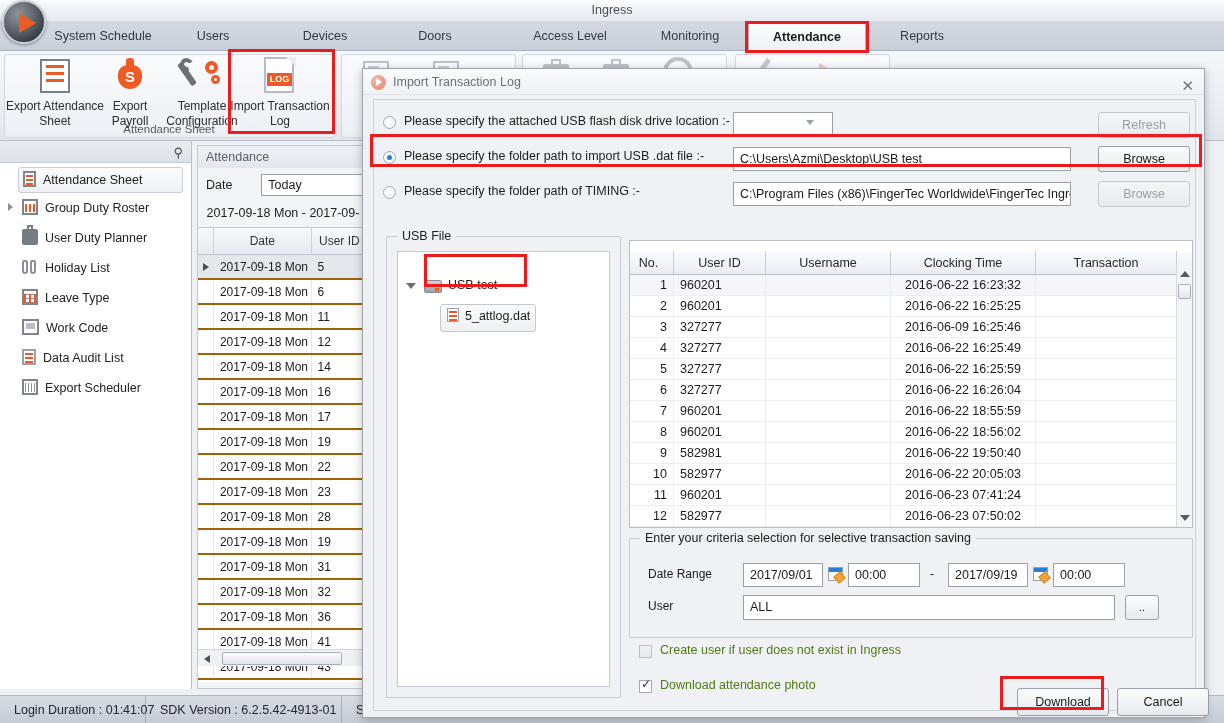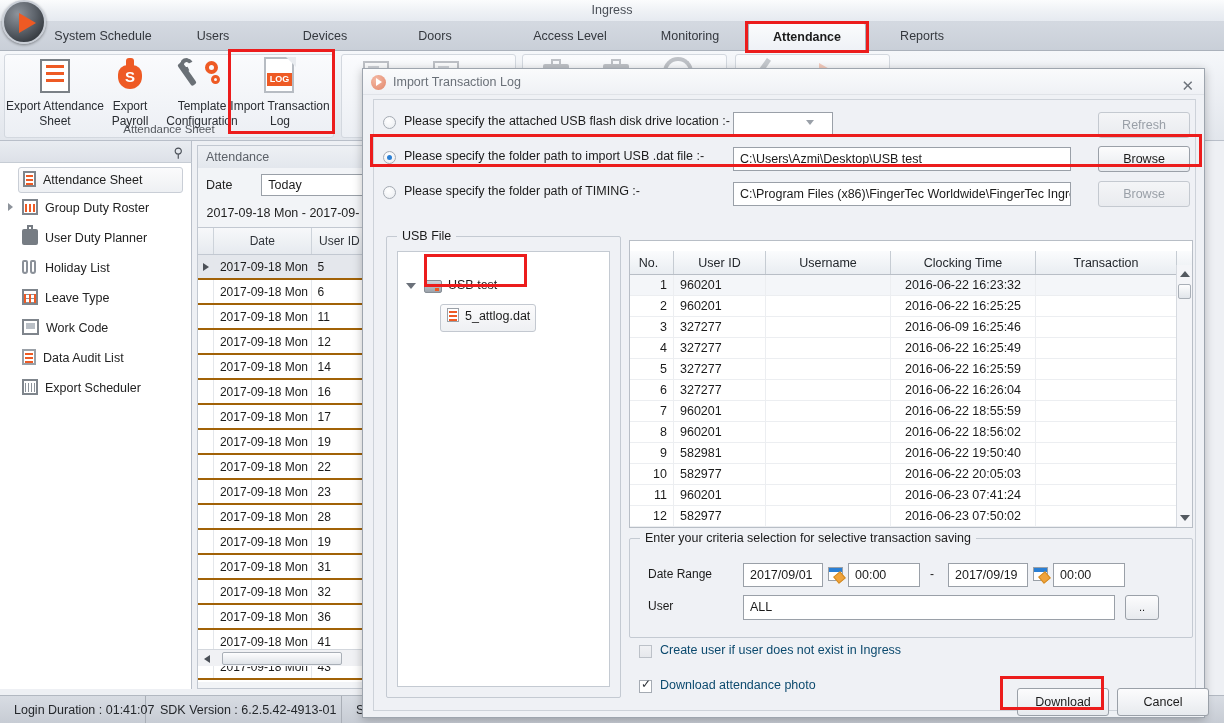--- a/index.html
+++ b/index.html
@@ -260,21 +260,21 @@
   .vscroll { position:absolute; right:0; top:0; width:16px; bottom:0; background:#f4f5f8; border-left:1px solid #d6dae0;}
   .vs-up, .vs-dn { position:absolute; left:3px; width:0;height:0;}
   .vs-up { top:6px; border-bottom:6px solid #53596 0; border-bottom:6px solid #535960; border-left:5px solid transparent; border-right:5px solid transparent;}
   .vs-dn { bottom:6px; border-top:6px solid #535960; border-left:5px solid transparent; border-right:5px solid transparent;}
   .vs-thumb { position:absolute; left:1px; top:19px; width:13px; height:15px;
     background: linear-gradient(to bottom,#fdfdfe,#e1e5ea); border:1px solid #a9afb7; border-radius:2px;}
 
   .cbox { position:absolute; width:13px; height:13px; background:#fff; border:1px solid #a5abb3; }
   .cbox.checked::after { content:"✓"; position:absolute; left:1px; top:-4px; font-size:12px; color:#31363c;}
   .cbox.dimb { background: linear-gradient(to bottom,#f0f1f4,#e6e8ec); border-color:#bcc1c8;}
-  .cblabel { position:absolute; font-size:12.5px; color:#0c4a6e;}
+  .cblabel { position:absolute; font-size:12.5px; color:#4d7c0f;}
 
   .calico { position:absolute; width:15px; height:14px; background:#fff; border:1px solid #9aa0a7;}
   .calico i { position:absolute; left:0; top:0; right:0; height:4px; background:#2a7fd4;}
   .calico em { position:absolute; right:-2px; bottom:-2px; width:9px;height:9px;
      background:#f0a33a; transform: rotate(-40deg); border:1px solid #d08a25;}
 
   .field-lbl { position:absolute; font-size:12px; color:#1b1b1b;}
 </style>
 </head>
 <body>

